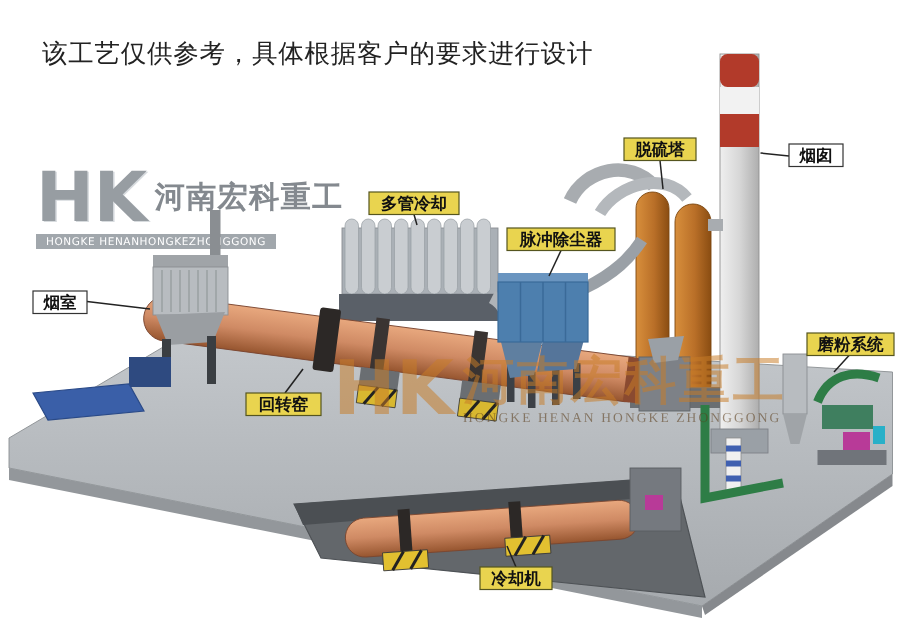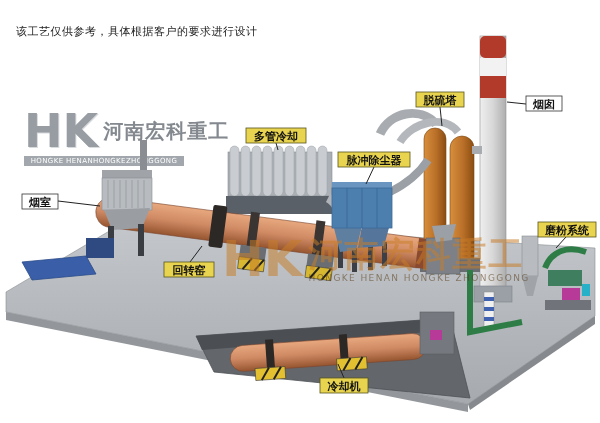--- a/index.html
+++ b/index.html
@@ -1,31 +1,31 @@
 <!DOCTYPE html>
 <html><head>
 <meta charset="utf-8">
 <style>
   html,body{margin:0;padding:0;background:#ffffff;}
   .stage{position:relative;width:600px;height:423px;background:#fff;overflow:hidden;
          font-family:"DejaVu Sans","Liberation Sans",sans-serif;}
-  .disclaimer{position:absolute;left:16px;top:24px;font-size:11px;color:#222;letter-spacing:.5px;}
+  .disclaimer{position:absolute;left:28px;top:24px;font-size:17px;color:#222;letter-spacing:.5px;}
   
   .logo{position:absolute;left:24px;top:110px;width:160px;opacity:.92;}
   .logo-row{display:flex;align-items:center;gap:5px;}
   .logo-hk{font-size:46px;font-weight:bold;color:#8f959b;line-height:.95;text-shadow:1px 1px 0 #d4d8dc;}
   .logo-name{font-size:20px;font-weight:bold;color:#7a8086;letter-spacing:1px;white-space:nowrap;}
   .logo-bar{margin-top:2px;background:#9aa0a6;color:#fff;font-size:7px;letter-spacing:.4px;text-align:center;padding:1px 0;}
   
   .watermark{position:absolute;left:222px;top:236px;display:flex;align-items:center;gap:6px;
              opacity:.62;pointer-events:none;z-index:5;}
   .wm-hk{font-size:50px;font-weight:bold;color:rgba(200,125,40,.85);line-height:.95;}
   .wm-col{display:flex;flex-direction:column;}
   .wm-name{font-size:34px;font-weight:bold;color:rgba(200,125,40,.85);line-height:1.05;letter-spacing:2px;white-space:nowrap;}
-  .wm-sub{font-size:9px;color:rgba(90,60,25,.9);letter-spacing:1.4px;white-space:nowrap;}
+  .wm-sub{font-size:9px;color:rgba(90,60,25,.9);letter-spacing:1.4px;white-space:nowrap;font-family:Liberation Serif, serif;}
   svg.scene{position:absolute;left:0;top:0;z-index:1;}
   .lbl{font-size:11px;font-weight:bold;fill:#111;}
 </style>
 </head>
 <body>
 
 <div class="stage">
 
   <svg class="scene" width="600" height="423" viewBox="0 0 600 423">
     <defs>

